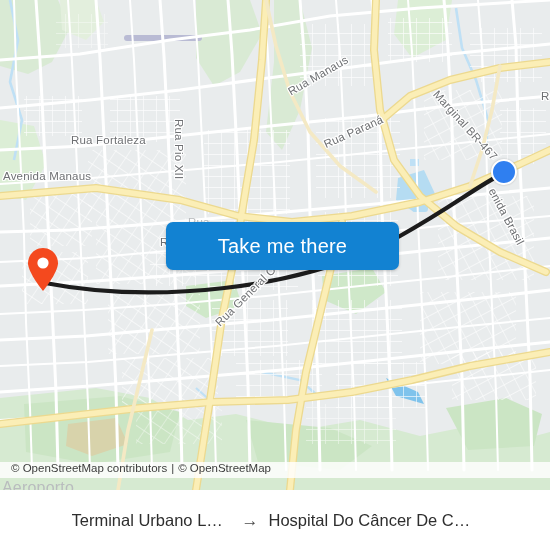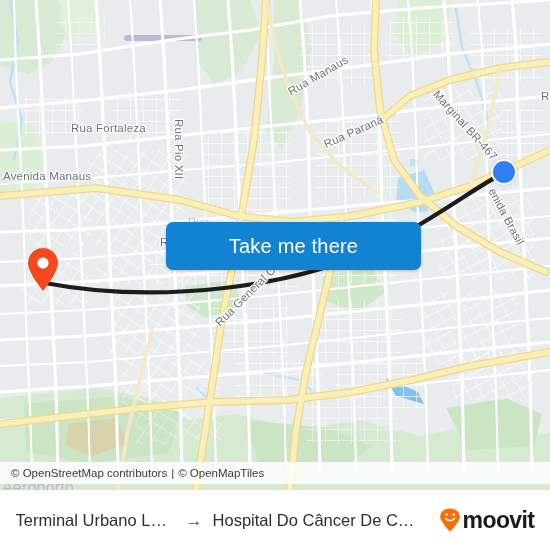--- a/index.html
+++ b/index.html
@@ -54,43 +54,43 @@
     border-radius: 50%;
     background: #2f7ff0;
     border: 2.5px solid #ffffff;
     box-shadow: 0 0 2px rgba(0,0,0,.25);
   }
 
   
   #cta {
     position: absolute;
     left: 166px; top: 222px;
-    width: 255px; height: 48px;
+    width: 233px; height: 48px;
     background: #1282d2;
     border: none;
     border-radius: 7px;
     color: #ffffff;
     font-family: "Liberation Sans", sans-serif;
     font-size: 20px;
     letter-spacing: .2px;
     cursor: pointer;
     box-shadow: 0 1px 3px rgba(0,0,0,.22);
     display: flex;
     align-items: center;
     justify-content: center;
   }
 
   
   #attribution {
     position: absolute;
     left: 0; top: 462px;
-    width: 550px; height: 22px;
+    width: 550px; height: 16px;
     background: rgba(255,255,255,.82);
     display: flex;
-    align-items: center;
+    align-items: flex-start;
     padding-left: 11px;
     font-size: 11.5px;
     color: #3b3b3b;
     white-space: nowrap;
   }
   #attribution .sep { margin: 0 4px; color: #3b3b3b; }
 
   
   #footer {
     position: absolute;
@@ -278,21 +278,21 @@
           <path d="M266 0 L276 46 L290 92 L310 132 L340 166 L376 192"></path>
           <path d="M118 490 L128 430 L140 380 L152 330"></path>
           <path d="M470 186 L482 150 L492 110 L500 66"></path>
         </g>
       </g>
 
       <path d="M45 283 C 150 303, 300 292, 400 236 C 450 208, 478 186, 500 175" stroke="#1c1c1c" stroke-width="4.2" fill="none" stroke-linecap="round"></path>
     </svg>
 
     <div>
-      <div class="map-label" style="left:71px; top:122px;">Rua Fortaleza</div>
+      <div class="map-label" style="left:71px; top:134px;">Rua Fortaleza</div>
       <div class="map-label" style="left:3px; top:170px;">Avenida Manaus</div>
       <div class="map-label" style="left:185px; top:119px; transform:rotate(90deg); transform-origin:left top;">Rua Pio XII</div>
       <div class="map-label" style="left:286px; top:87px; transform:rotate(-30deg); transform-origin:left top;">Rua Manaus</div>
       <div class="map-label" style="left:322px; top:139px; transform:rotate(-24deg); transform-origin:left top;">Rua Paraná</div>
       <div class="map-label" style="left:440px; top:88px; transform:rotate(48deg); transform-origin:left top;">Marginal BR-467</div>
       <div class="map-label" style="left:213px; top:320px; transform:rotate(-45deg); transform-origin:left top;">Rua General Osório</div>
       <div class="map-label" style="left:497px; top:186px; transform:rotate(62deg); transform-origin:left top;">enida Brasil</div>
       <div class="map-label" style="left:541px; top:90px;">R</div>
       <div class="map-label" style="left:160px; top:236px;">R</div>
       <div class="map-label lbl-faint" style="left:188px; top:216px;">Rua</div>
@@ -307,34 +307,24 @@
       </svg>
     </div>
 
     <div id="dest-marker"></div>
 
     <button id="cta">Take me there</button>
 
     <div id="attribution">
       <span>© OpenStreetMap contributors</span>
       <span class="sep">|</span>
-      <span>© OpenMapTiles</span>
+      <span>© OpenStreetMap</span>
     </div>
   </div>
 
   <div id="footer">
     <span class="ft-place">Terminal Urbano Le…</span>
     <span id="ft-arrow">→</span>
     <span class="ft-place" style="max-width:210px;">Hospital Do Câncer De Casc…</span>
 
-    <div id="moovit-logo">
-      <svg width="22" height="24" viewBox="0 0 22 24">
-        <path d="M11 23.5 C11 23.5 1.2 13.6 1.2 8.4 C1.2 3.8 5.6 0.5 11 0.5
-                 C16.4 0.5 20.8 3.8 20.8 8.4 C20.8 13.6 11 23.5 11 23.5 Z" fill="#ff6d00"></path>
-        <circle cx="7.4" cy="6.6" r="1.25" fill="#ffffff"></circle>
-        <circle cx="14.6" cy="6.6" r="1.25" fill="#ffffff"></circle>
-        <path d="M6.6 10.4 C8.2 13.2 13.8 13.2 15.4 10.4" stroke="#ffffff" stroke-width="1.7" fill="none" stroke-linecap="round"></path>
-      </svg>
-      <span id="moovit-wordmark">moovit</span>
-    </div>
   </div>
 
 </div>
 
 </body></html>

